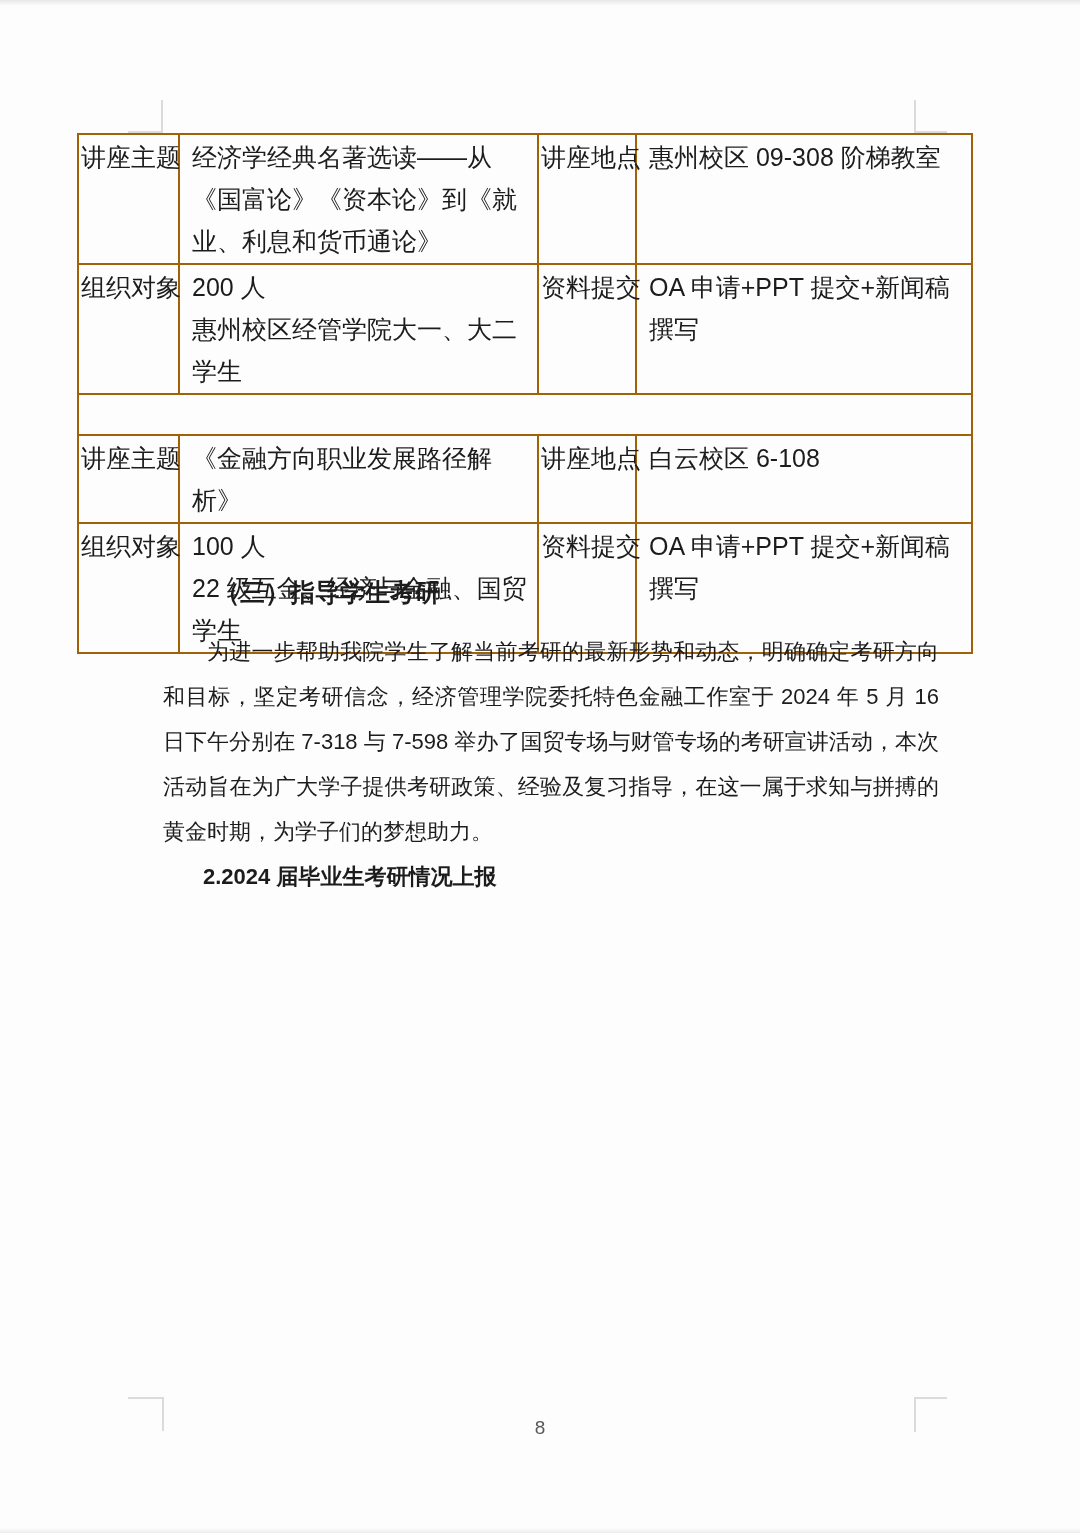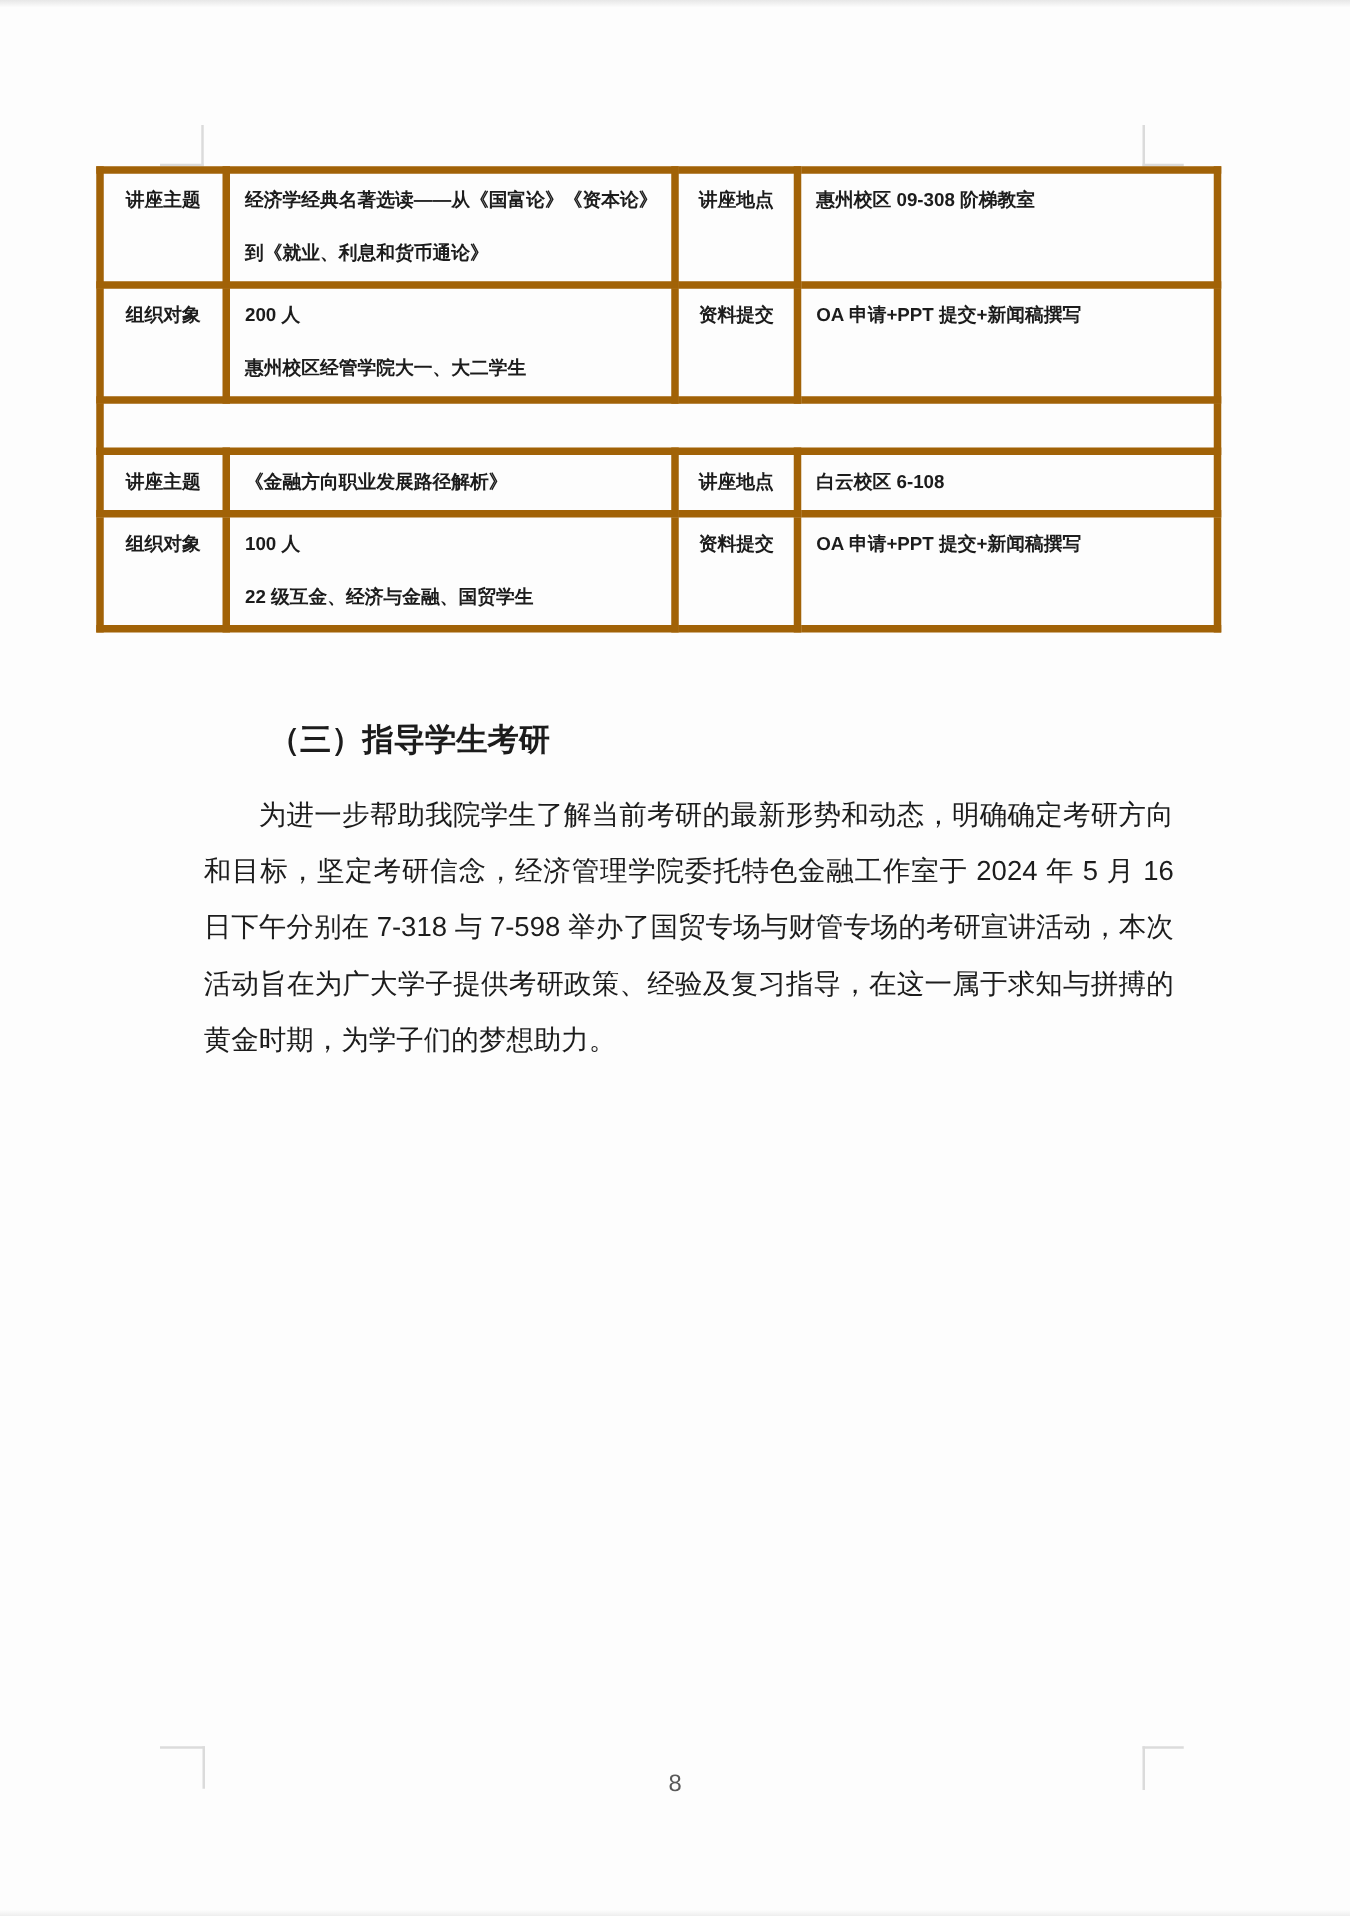--- a/index.html
+++ b/index.html
@@ -39,27 +39,26 @@
   
   table.lecture {
     position: absolute;
     left: 77px;
     top: 133px;
     width: 894px;
     border-collapse: collapse;
     table-layout: fixed;
   }
   table.lecture td {
-    border: 6px solid #a16207;
+    border: 2px solid #a16207;
     vertical-align: top;
-    font-size: 15px;
+    font-size: 25px;
     line-height: 42px;
     padding: 1px 8px 1px 12px;
     word-break: break-all;
-    font-weight: bold;
   }
   table.lecture td.lbl {
     text-align: center;
     padding: 1px 2px;
     white-space: nowrap;
   }
   table.lecture td.spacer {
     height: 41px;
     padding: 0;
   }
@@ -168,17 +167,18 @@
           <td>
             <div>OA 申请+PPT 提交+新闻稿撰写</div>
           </td>
         </tr>
       </tbody>
   </table>
 
   <div class="doc-text">
     <div class="h-section">（三）指导学生考研</div>
     <div class="para first">为进一步帮助我院学生了解当前考研的最新形势和动态，明确确定考研方向和目标，坚定考研信念，经济管理学院委托特色金融工作室于 2024 年 5 月 16 日下午分别在 7-318 与 7-598 举办了国贸专场与财管专场的考研宣讲活动，本次活动旨在为广大学子提供考研政策、经验及复习指导，在这一属于求知与拼搏的黄金时期，为学子们的梦想助力。</div>
+    <div class="h-sub second">2.2024 届毕业生考研情况上报</div>
   </div>
 
   <div class="page-number">8</div>
 
 </div>
 
 </body></html>

